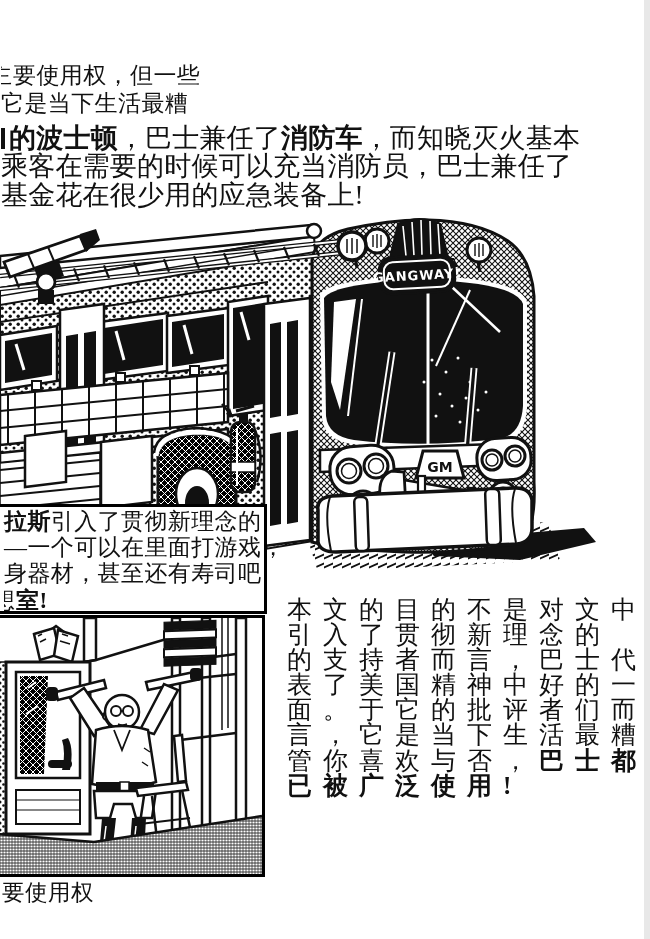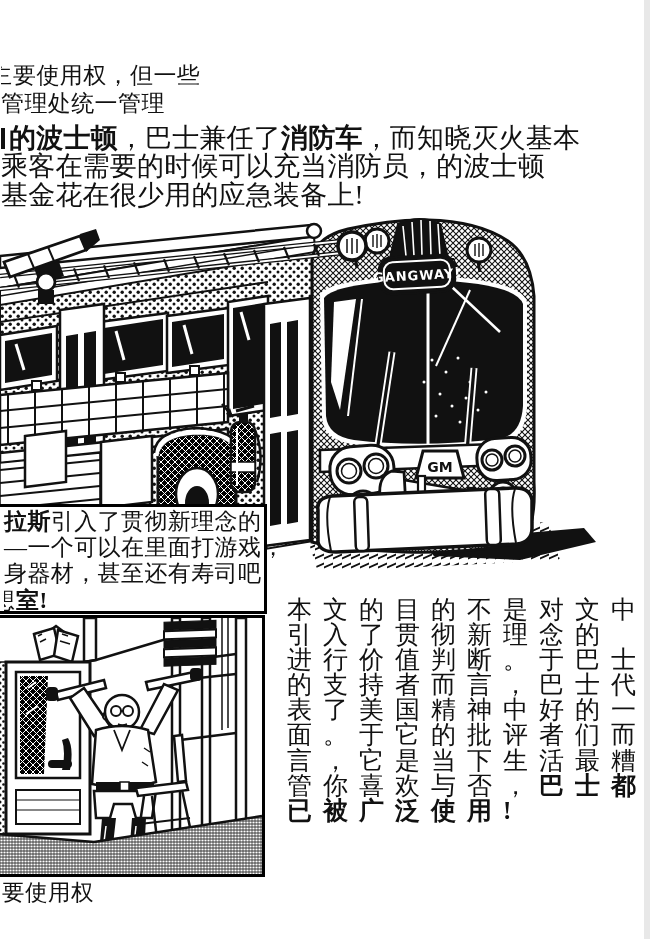--- a/index.html
+++ b/index.html
@@ -22,26 +22,26 @@
   #caption{position:absolute;left:2px;top:877px;font-size:22.5px;letter-spacing:.5px;}
   #closing{position:absolute;left:287px;top:597px;font-size:25px;line-height:25.1px;letter-spacing:11px;}
 </style>
 </head>
 <body>
 
 <div id="page">
 
   <div id="top-text">
       <div class="tline"><span class="half"><span>主</span></span><span>要使用权，但一些</span></div>
-      <div class="tline"><span>管理处统一管理</span></div>
+      <div class="tline"><span>它是当下生活最糟</span></div>
     </div>
 
   <div id="intro">
       <div class="tline"><span class="cutbar"></span><span class="b">的波士顿</span><span>，巴士兼任了</span><span class="b">消防车</span><span>，而知晓灭火基本</span></div>
-      <div class="tline"><span>乘客在需要的时候可以充当消防员，的波士顿</span></div>
+      <div class="tline"><span>乘客在需要的时候可以充当消防员，巴士兼任了</span></div>
       <div class="tline"><span>基金花在很少用的应急装备上!</span></div>
     </div>
 
   <svg id="bus-svg" width="650" height="360" viewBox="0 0 650 360">
     <defs>
       <pattern id="stip" width="8" height="8" patternUnits="userSpaceOnUse">
         <rect width="8" height="8" fill="#fff"></rect>
         <circle cx="2.2" cy="2.2" r="1.7" fill="#111"></circle>
         <circle cx="6" cy="6" r="1.5" fill="#111"></circle>
       </pattern>
@@ -409,21 +409,20 @@
         <path d="M0 216L96 224L264 198" fill="none" stroke="#111" stroke-width="2.5"></path>
       </g>
     </svg>
   </div>
 
   <div id="caption">要使用权</div>
 
   <div id="closing">
       <div class="tline"><span>本文的目的不是对文中</span></div>
       <div class="tline"><span>引入了贯彻新理念的</span></div>
-      <div class="tline"><span>进行价值判断。于巴士</span></div>
       <div class="tline"><span>的支持者而言，巴士代</span></div>
       <div class="tline"><span>表了美国精神中好的一</span></div>
       <div class="tline"><span>面。于它的批评者们而</span></div>
       <div class="tline"><span>言，它是当下生活最糟</span></div>
       <div class="tline"><span>管你喜欢与否，</span><span class="b">巴士都</span></div>
       <div class="tline"><span class="b">已被广泛使用!</span></div>
     </div>
 
 </div>
 

